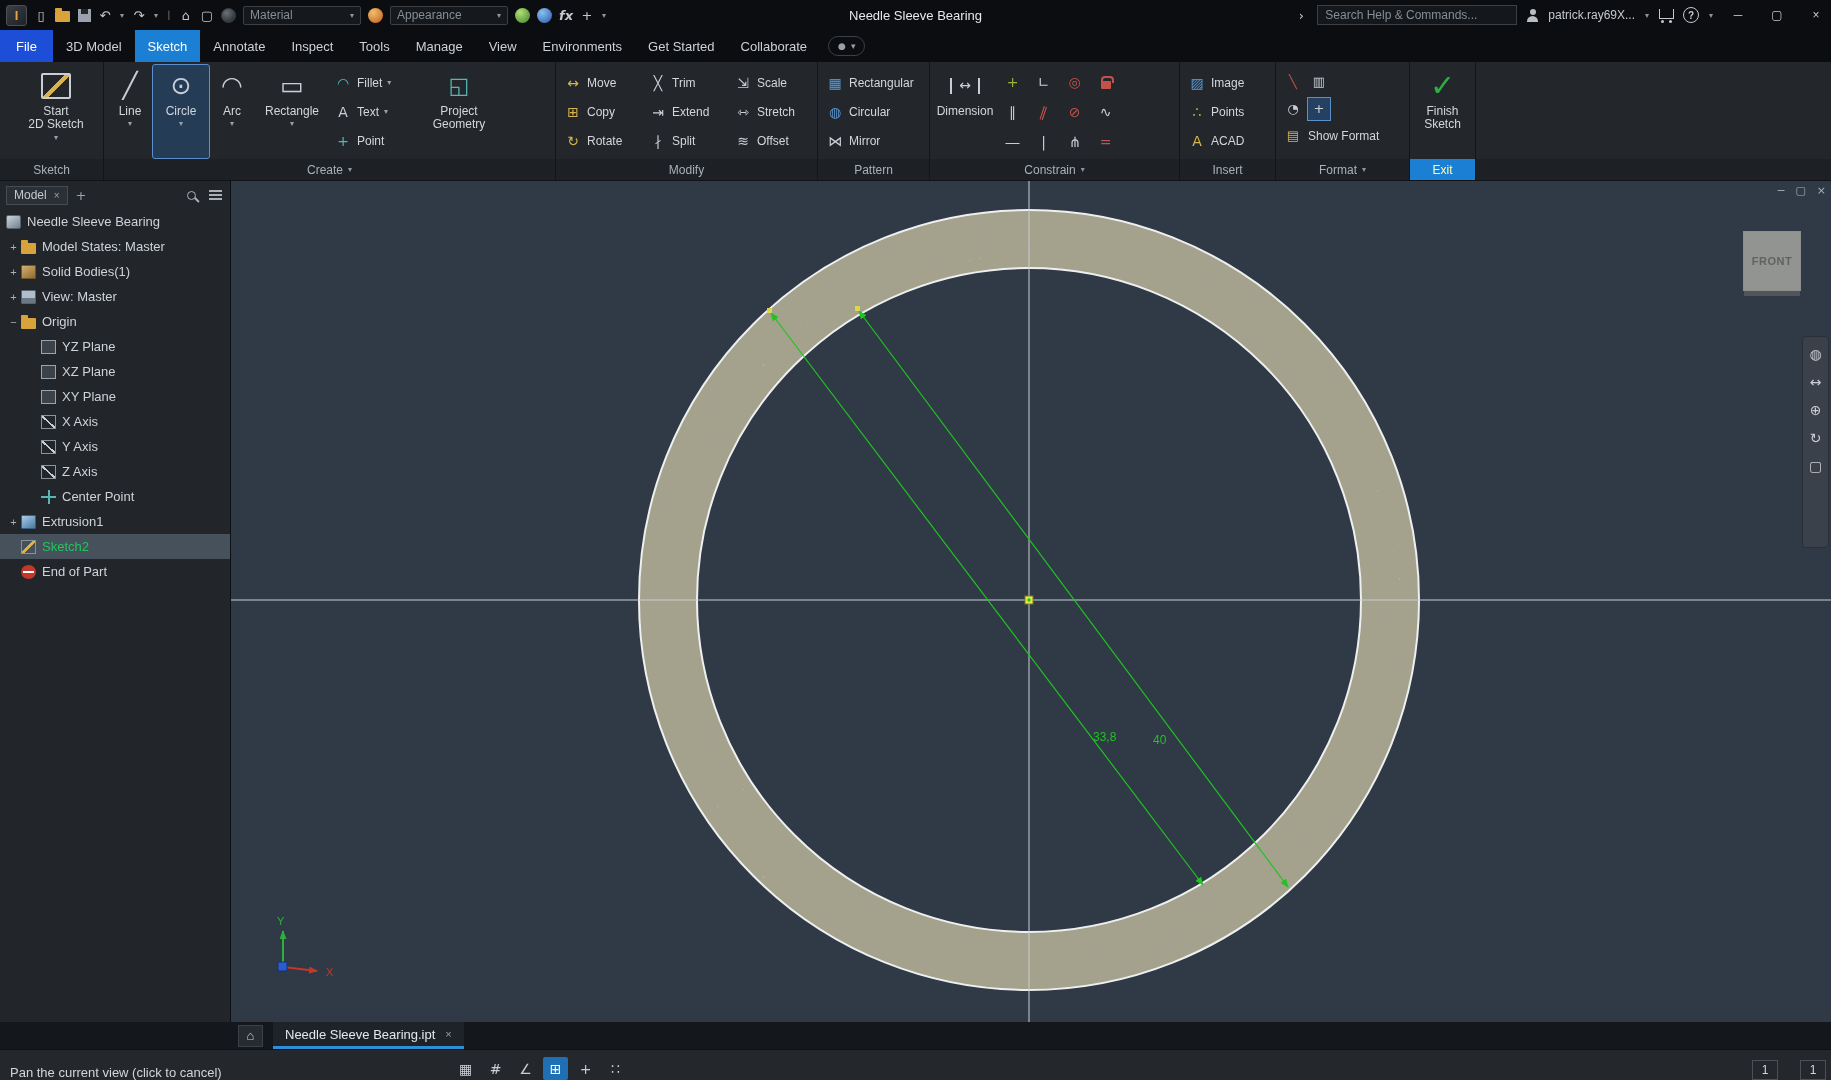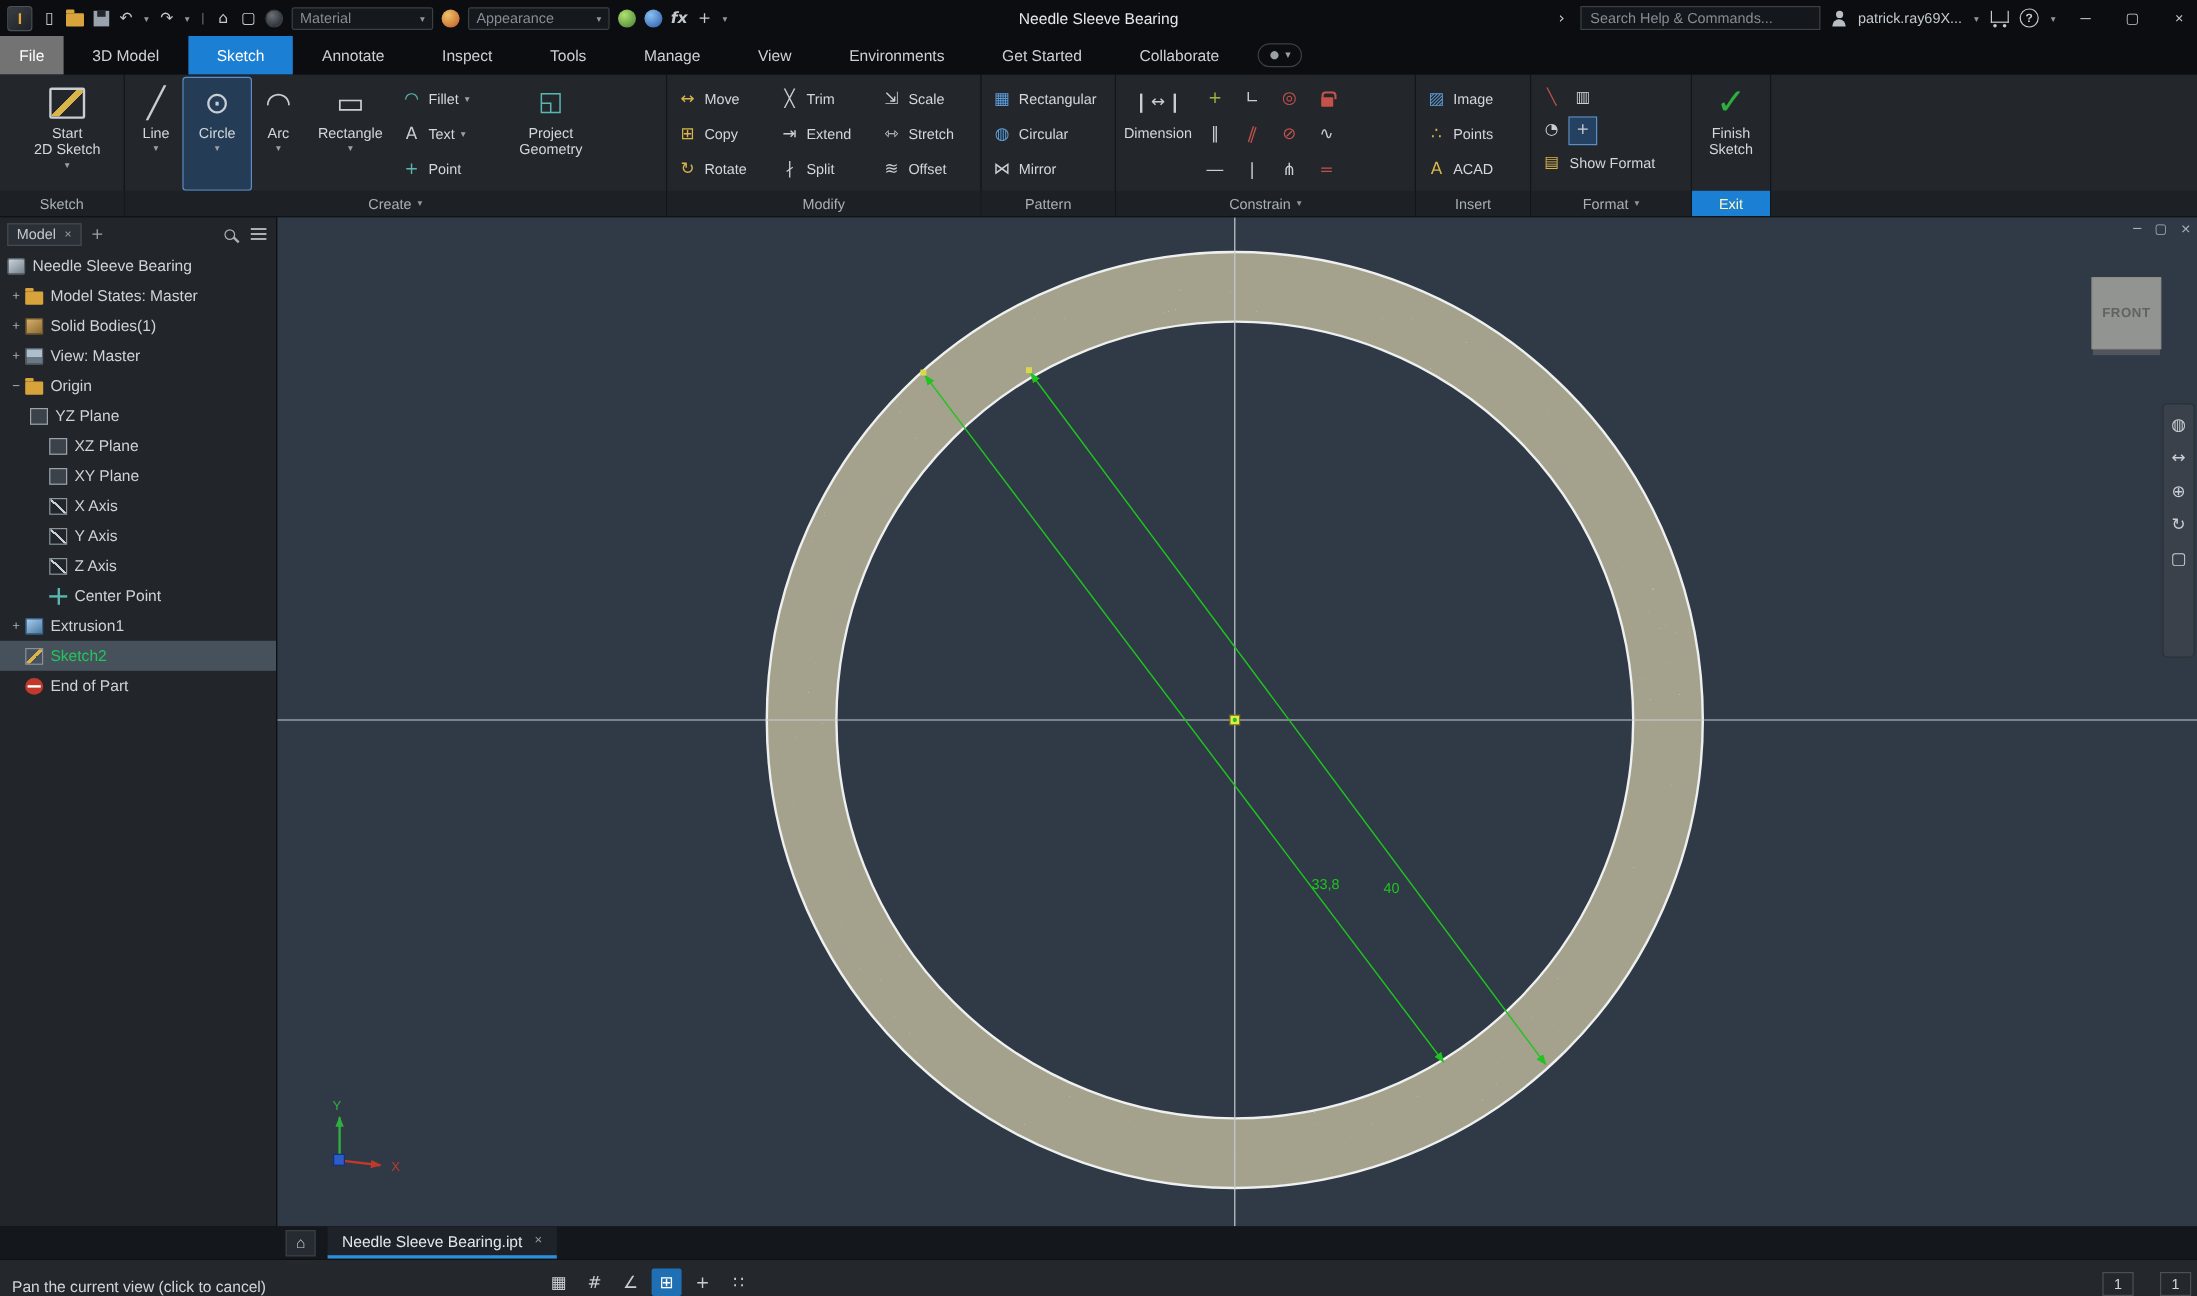--- a/index.html
+++ b/index.html
@@ -31,22 +31,22 @@
 .i-person{width:13px;height:13px;position:relative}
 .i-person::before{content:"";position:absolute;top:0;left:4px;width:6px;height:6px;border-radius:50%;background:#b8bec5}
 .i-person::after{content:"";position:absolute;bottom:0;left:1px;width:11px;height:6px;border-radius:6px 6px 0 0;background:#b8bec5}
 .i-cart{width:15px;height:10px;border:1.5px solid #c3c9cf;border-top:none;position:relative;margin-top:-3px}
 .i-cart::after{content:"";position:absolute;bottom:-5px;left:1px;width:3px;height:3px;border-radius:50%;background:#c3c9cf;box-shadow:8px 0 0 #c3c9cf}
 .i-help{width:16px;height:16px;border-radius:50%;border:1.5px solid #c3c9cf;display:flex;align-items:center;justify-content:center;font-size:10px;font-weight:bold}
 .winbtn{width:30px;height:30px;display:flex;align-items:center;justify-content:center;font-size:12px;color:#c3c9cf}
 
 
 #tabsrow{position:absolute;top:30px;left:0;width:100%;height:32px;background:#0b0d10;display:flex;align-items:center;z-index:6}
-.rtab{height:32px;display:flex;align-items:center;padding:0 24px;color:#ccd1d7;font-size:13px;white-space:nowrap}
-.rtab.file{background:#737373;color:#fff;padding:0 16px}
+.rtab{height:32px;display:flex;align-items:center;padding:0 13px;color:#ccd1d7;font-size:13px;white-space:nowrap}
+.rtab.file{background:#1d4ed8;color:#fff;padding:0 16px}
 .rtab.active{background:#1b7fd4;color:#fff}
 .pill{margin-left:8px;height:20px;border:1px solid #3a4046;border-radius:10px;display:flex;align-items:center;gap:5px;padding:0 9px;color:#9aa0a7;font-size:9px}
 
 
 #ribbon{position:absolute;top:62px;left:0;width:100%;height:119px;background:#23272c;display:flex;border-bottom:1px solid #101316;z-index:5}
 .rgroup{height:100%;border-right:1px solid #121519;display:flex;flex-direction:column;flex:none}
 .rgc{flex:1;display:flex;align-items:flex-start;padding:3px 3px 0}
 .rgl{height:21px;background:#1d2125;color:#a9b0b7;font-size:12px;display:flex;align-items:center;justify-content:center;gap:5px}
 .rgl .caret{font-size:8px;color:#8f959b}
 .rgroup.exit .rgl{background:#1b7fd4;color:#fef9c3}
@@ -475,21 +475,21 @@
         <div class="trow" style="padding-left: 6px;">
           <span class="texp">+</span>
           <span class="ti ti-view"></span>
           <span>View: Master</span>
         </div>
         <div class="trow" style="padding-left: 6px;">
           <span class="texp">−</span>
           <span class="ti ti-folder"></span>
           <span>Origin</span>
         </div>
-        <div class="trow" style="padding-left: 10px;">
+        <div class="trow" style="padding-left: 26px;">
           <span class="texp"></span>
           <span class="ti ti-plane"></span>
           <span>YZ Plane</span>
         </div>
         <div class="trow" style="padding-left: 26px;">
           <span class="texp"></span>
           <span class="ti ti-plane"></span>
           <span>XZ Plane</span>
         </div>
         <div class="trow" style="padding-left: 26px;">

